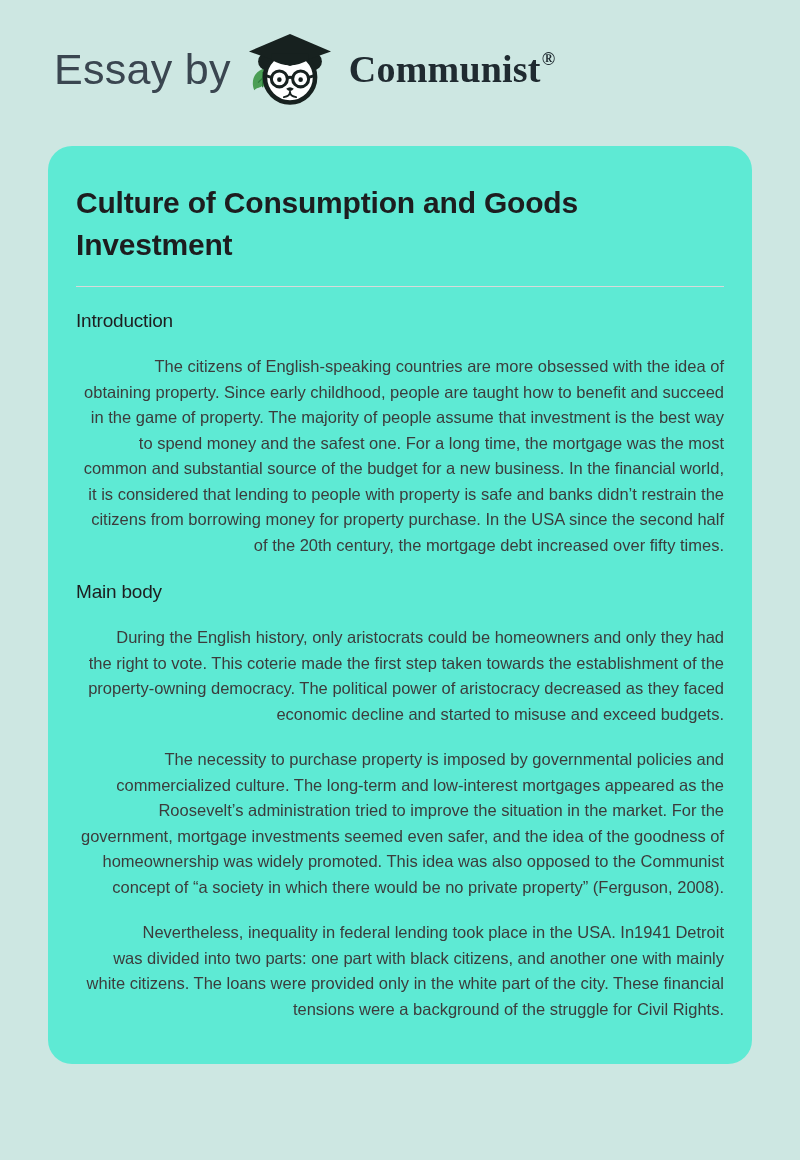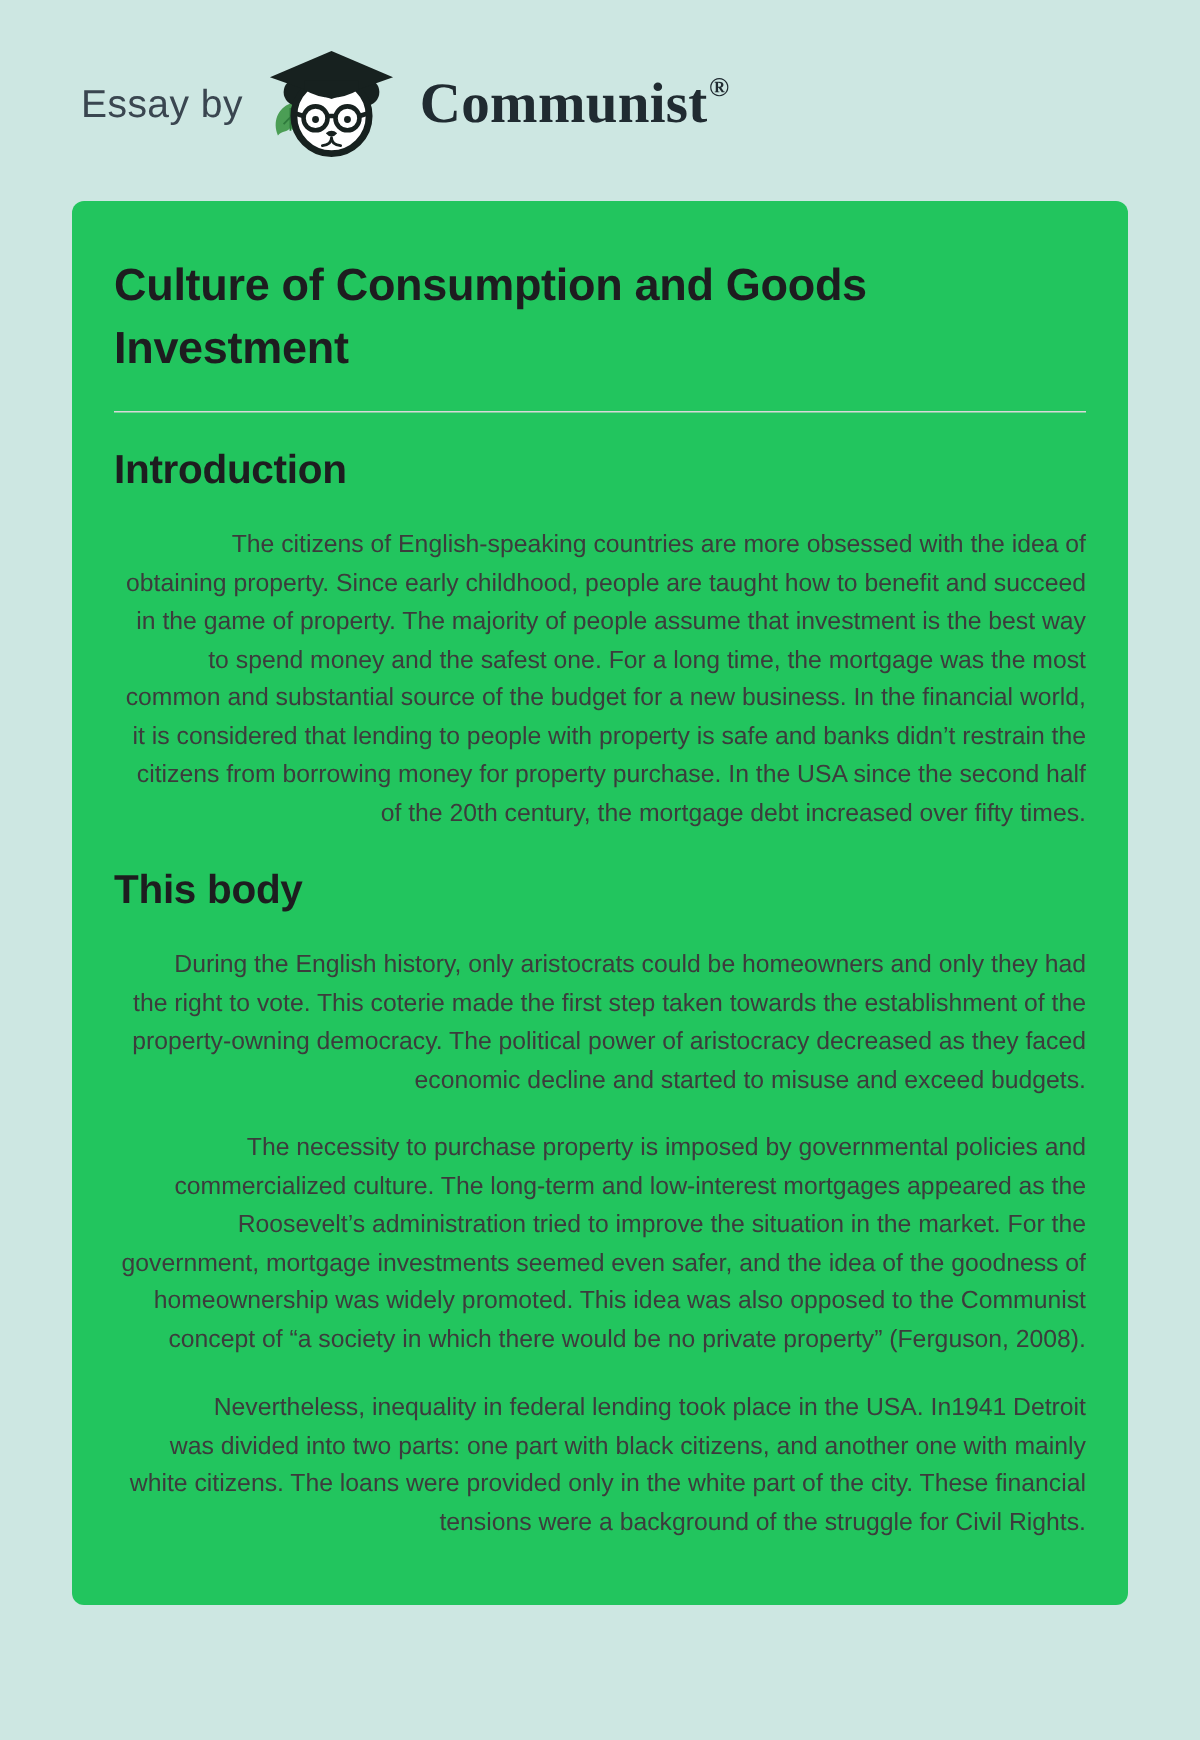--- a/index.html
+++ b/index.html
@@ -12,21 +12,21 @@
     -webkit-font-smoothing: antialiased;
   }
   .header {
     height: 130px;
     display: flex;
     align-items: center;
     padding: 8px 0 0 54px;
     gap: 13px;
   }
   .essay-by {
-    font-size: 26px;
+    font-size: 43px;
     font-weight: 400;
     color: #3a4650;
     letter-spacing: 0.3px;
     white-space: nowrap;
   }
   .logo { display: flex; align-items: center; }
   .logo svg { display: block; }
   .brand {
     font-family: "Liberation Serif", serif;
     font-weight: 700;
@@ -35,23 +35,23 @@
     white-space: nowrap;
     letter-spacing: 0.2px;
   }
   .brand sup {
     font-size: 18px;
     position: relative;
     top: -3px;
     left: 1px;
   }
   .card {
-    margin: 4px 48px;
-    background: #22c55e;
-    border-radius: 8px;
+    margin: 16px 48px;
+    background: #5eead4;
+    border-radius: 24px;
     padding: 36px 28px 42px 28px;
   }
   .card h1 {
     margin: 0 0 20px 0;
     font-size: 30px;
     line-height: 42px;
     font-weight: 700;
     color: #1d1d1f;
     letter-spacing: -0.2px;
   }
@@ -67,22 +67,22 @@
     font-weight: 700;
     color: #202020;
   }
   .divider {
     border: none;
     border-top: 1px solid #d9d9d9;
     margin: 0;
   }
   .card h2 {
     margin: 23px 0 22px 0;
-    font-size: 27px;
-    font-weight: 700;
+    font-size: 19px;
+    font-weight: 400;
     color: #1d1d1f;
     letter-spacing: -0.2px;
   }
   .card p {
     margin: 0 0 20px 0;
     font-size: 16.5px;
     line-height: 25.5px;
     color: #3c3c3c;
     text-indent: 36px;
     text-align: right;
@@ -128,17 +128,17 @@
 
 <div class="card">
   <h1>Culture of Consumption and Goods Investment</h1>
 
 
   <hr class="divider">
 
   <h2>Introduction</h2>
   <p>The citizens of English-speaking countries are more obsessed with the idea of obtaining property. Since early childhood, people are taught how to benefit and succeed in the game of property. The majority of people assume that investment is the best way to spend money and the safest one. For a long time, the mortgage was the most common and substantial source of the budget for a new business. In the financial world, it is considered that lending to people with property is safe and banks didn’t restrain the citizens from borrowing money for property purchase. In the USA since the second half of the 20th century, the mortgage debt increased over fifty times.</p>
 
-  <h2>This body</h2>
+  <h2>Main body</h2>
   <p>During the English history, only aristocrats could be homeowners and only they had the right to vote. This coterie made the first step taken towards the establishment of the property-owning democracy. The political power of aristocracy decreased as they faced economic decline and started to misuse and exceed budgets.</p>
   <p>The necessity to purchase property is imposed by governmental policies and commercialized culture. The long-term and low-interest mortgages appeared as the Roosevelt’s administration tried to improve the situation in the market. For the government, mortgage investments seemed even safer, and the idea of the goodness of homeownership was widely promoted. This idea was also opposed to the Communist concept of “a society in which there would be no private property” (Ferguson, 2008).</p>
   <p>Nevertheless, inequality in federal lending took place in the USA. In1941 Detroit was divided into two parts: one part with black citizens, and another one with mainly white citizens. The loans were provided only in the white part of the city. These financial tensions were a background of the struggle for Civil Rights.</p>
 </div>
 
 </body></html>

